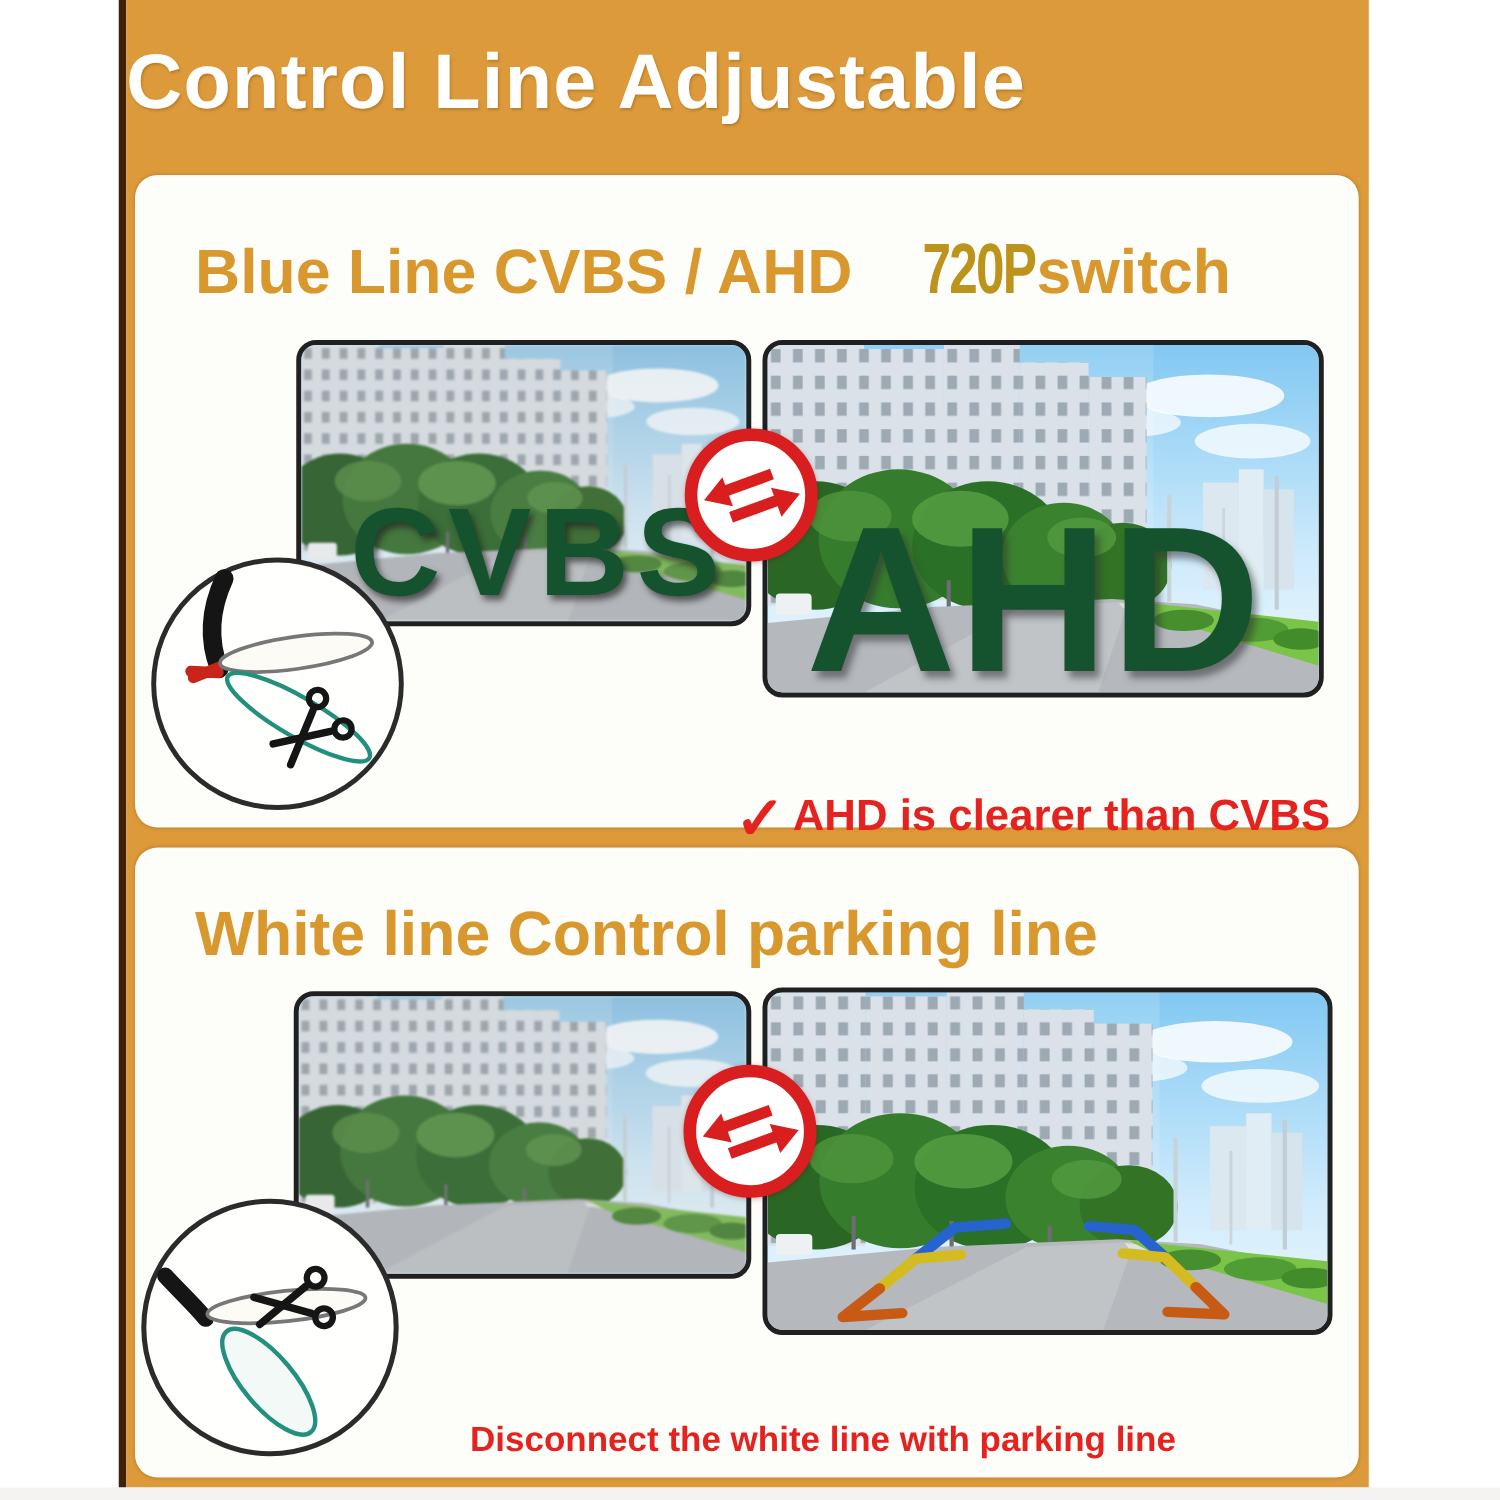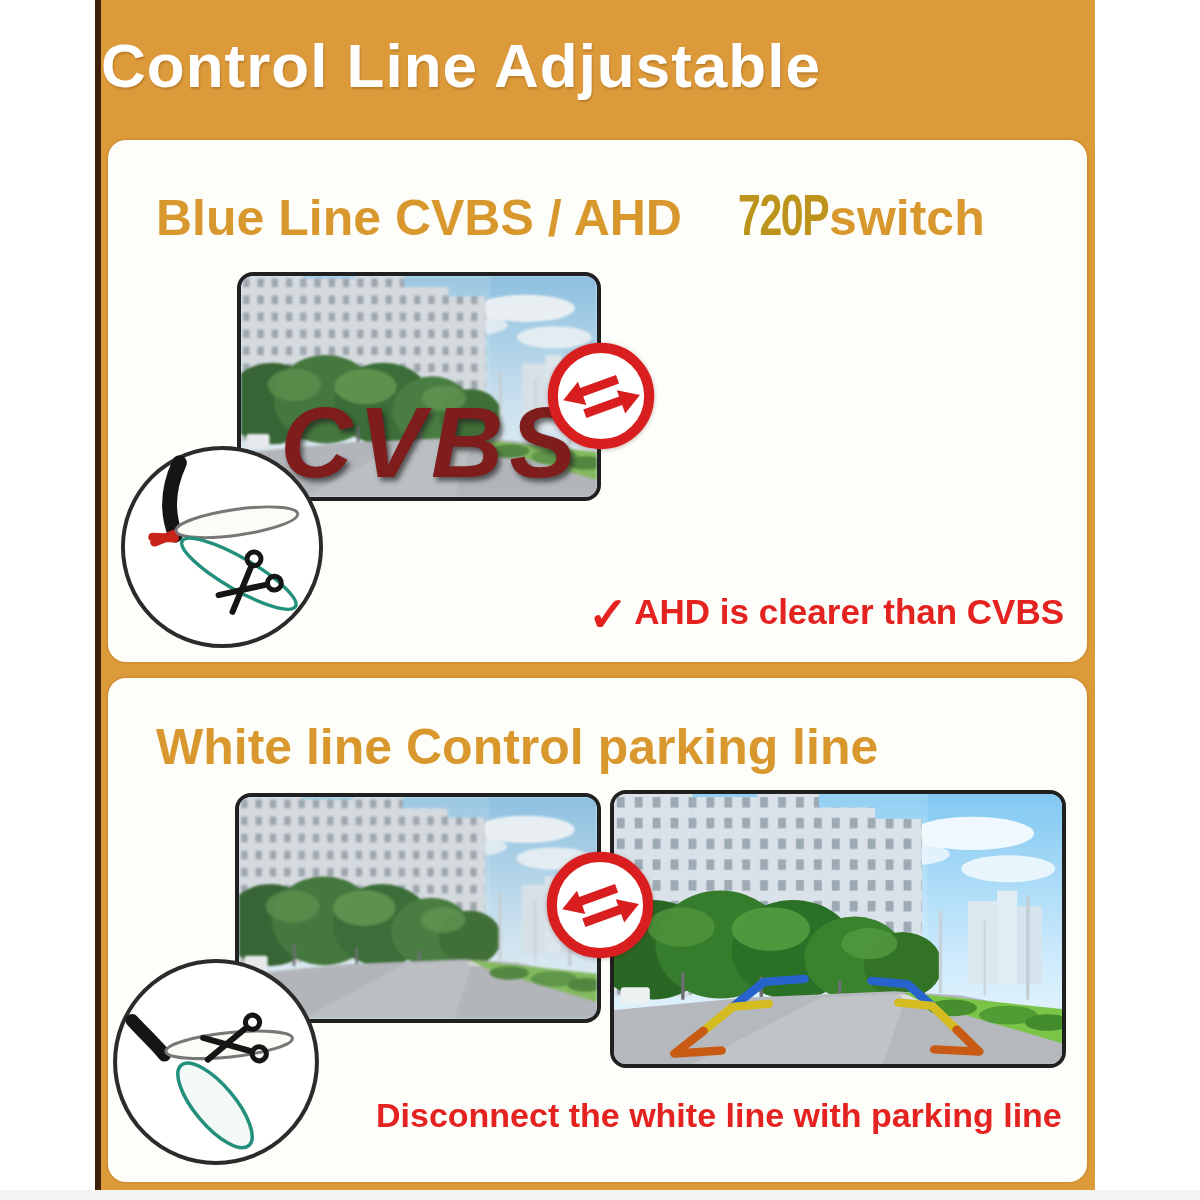--- a/index.html
+++ b/index.html
@@ -42,43 +42,43 @@
   }
   .photo svg.scene { position:absolute; inset:0; width:100%; height:100%; display:block; }
   .p1l { left:129px; top:132px; width:364px; height:229px; }
   .p1r { left:502px; top:132px; width:449px; height:286px; }
   .p2l { left:127px; top:115px; width:366px; height:230px; }
   .p2r { left:502px; top:112px; width:456px; height:278px; }
   .blurred svg.scene { filter:blur(1px) saturate(.85) contrast(.93); }
   .crisp svg.scene { filter:saturate(1.08); }
 
   .img-label {
-    position:absolute; font-weight:bold; color:#7f1d1d; line-height:.95; z-index:3;font-style:italic;
+    position:absolute; font-weight:bold; color:#14532d; line-height:.95; z-index:3;
   }
   .lab-cvbs { left:11%; bottom:3%; font-size:100px; letter-spacing:6px;
     text-shadow:3px 4px 5px rgba(30,30,30,.65); }
   .lab-ahd { left:7%; bottom:-2%; font-size:166px; letter-spacing:2px;
     text-shadow:4px 5px 6px rgba(50,50,50,.55); }
 
   .plines { position:absolute; inset:0; width:100%; height:100%; z-index:2; }
 
   .switch { position:absolute; width:112px; height:112px; z-index:5; filter:drop-shadow(0 1px 2px rgba(80,0,0,.3)); }
   .switch svg { width:100%; height:100%; display:block; }
   .sw1 { left:437px; top:200px; }
   .sw2 { left:436px; top:171px; }
 
   .cutcircle { position:absolute; z-index:4; }
   .cutcircle svg { width:100%; height:100%; display:block; }
   .cc1 { left:10px; top:303px; width:208px; height:208px; }
   .cc2 { left:2px; top:278px; width:212px; height:212px; }
 
-  .note { position:absolute; color:#E42320; font-weight:bold; white-space:nowrap; }
+  .note { position:absolute; color:#E42320; font-weight:bold; white-space:nowrap;margin-top:40px; }
   .n1 { left:480px; top:446px; font-size:35px; }
   .n1 .check { font-size:48px; vertical-align:-7px; margin-right:6px; font-weight:bold; }
-  .n2 { left:268px; top:418px; font-size:34px;text-align:center; }
+  .n2 { left:268px; top:418px; font-size:28px;text-align:center; }
 
   .defs-holder { position:absolute; width:0; height:0; overflow:hidden; }
 </style>
 </head>
 <body>
 
 <svg class="defs-holder" aria-hidden="true">
   <defs>
     <linearGradient id="skyg" x1="0" y1="0" x2="0" y2="1">
       <stop offset="0" stop-color="#86c7ee"></stop>
@@ -155,20 +155,26 @@
         <span>Blue Line CVBS / AHD</span><span class="res">720P</span><span>switch</span>
       </div>
 
       <div class="photo p1l blurred">
         <svg class="scene" viewBox="0 0 400 260" preserveAspectRatio="none">
             <use href="#scene"></use>
           </svg>
         <div class="img-label lab-cvbs">CVBS</div>
       </div>
 
+      <div class="photo p1r crisp">
+        <svg class="scene" viewBox="0 0 400 260" preserveAspectRatio="none">
+            <use href="#scene"></use>
+          </svg>
+        <div class="img-label lab-ahd">AHD</div>
+      </div>
 
       <div class="switch sw1">
         <svg viewBox="0 0 100 100">
             <use href="#swap"></use>
           </svg>
       </div>
 
       <div class="cutcircle cc1">
         <svg viewBox="0 0 210 210">
           <circle cx="105" cy="105" r="100" fill="#fffffd" stroke="#2b2b2b" stroke-width="4"></circle>

